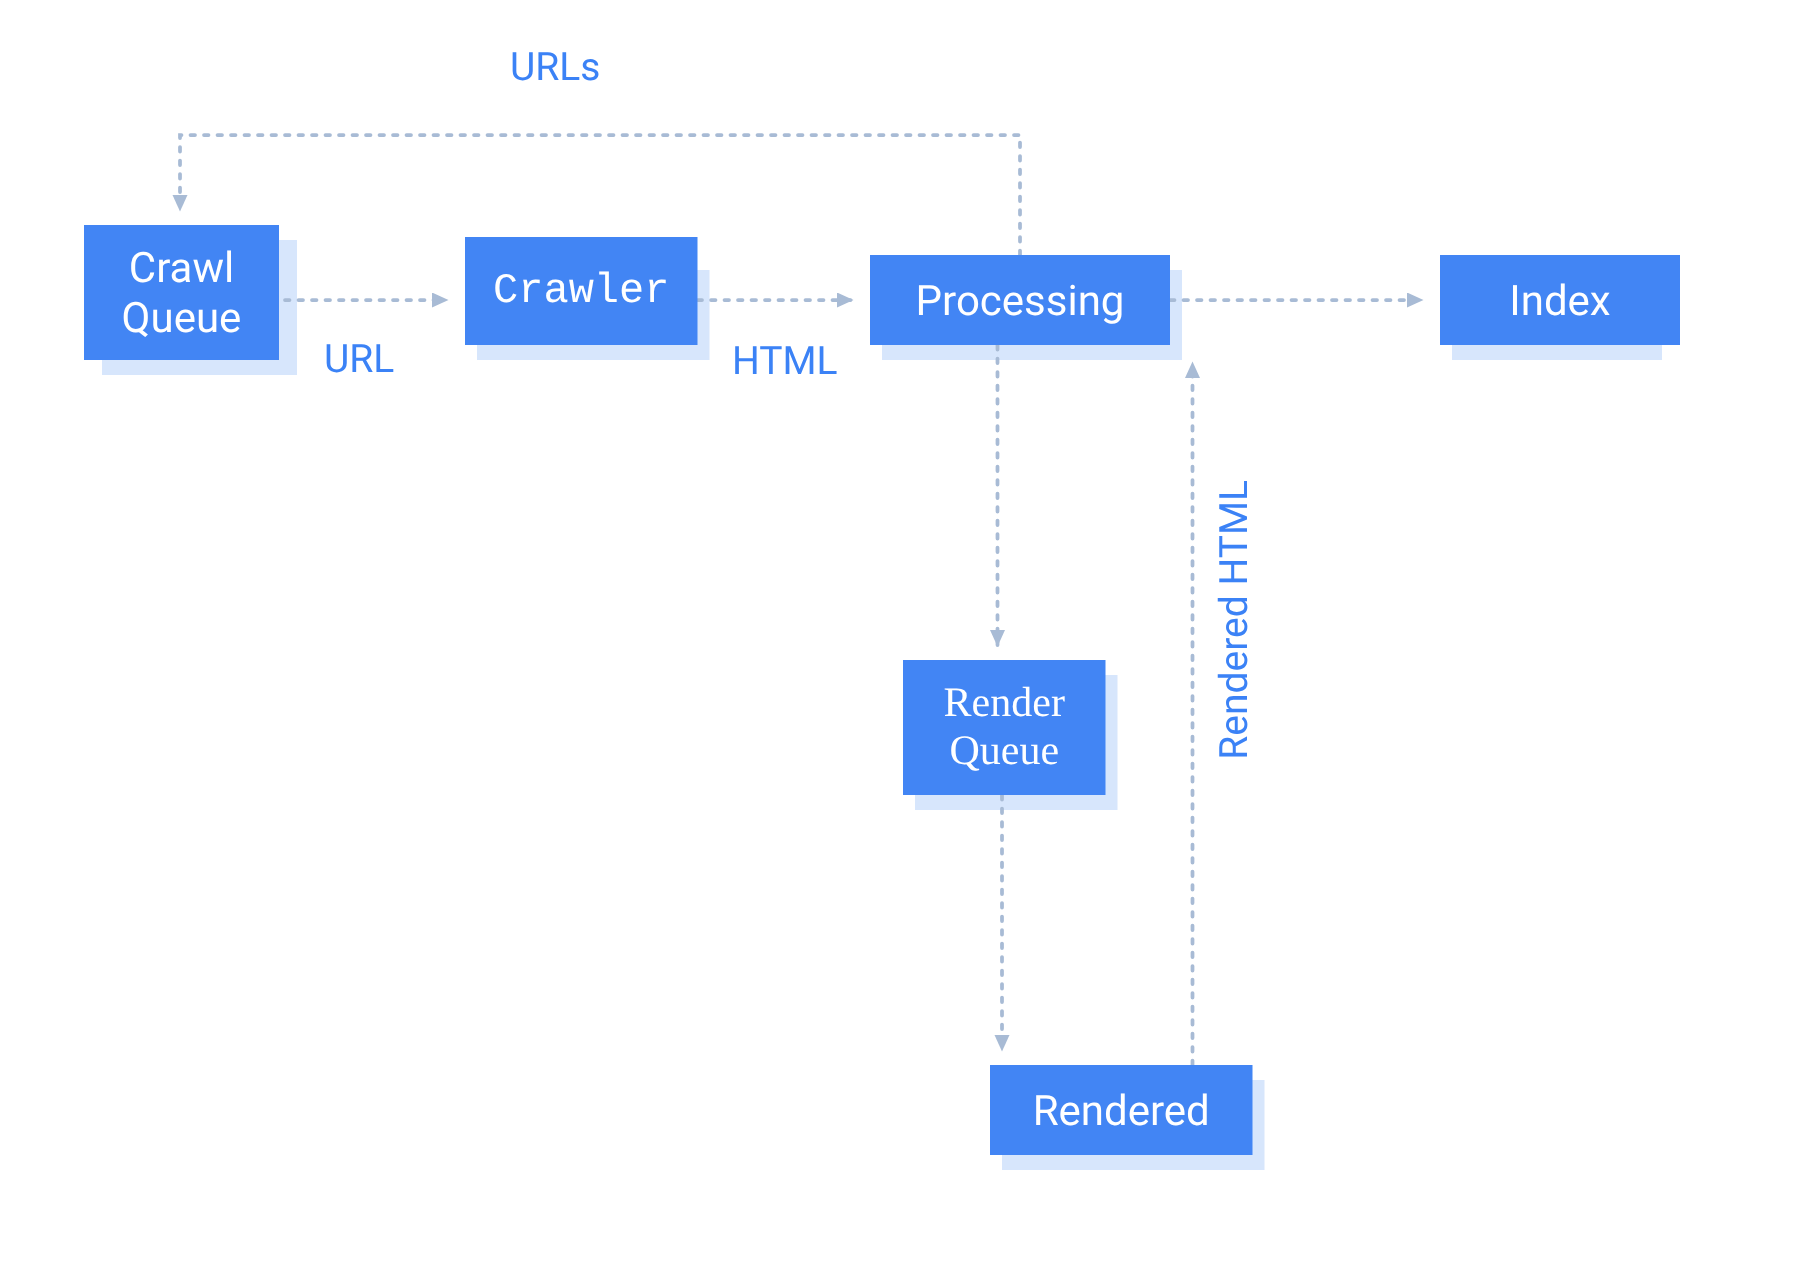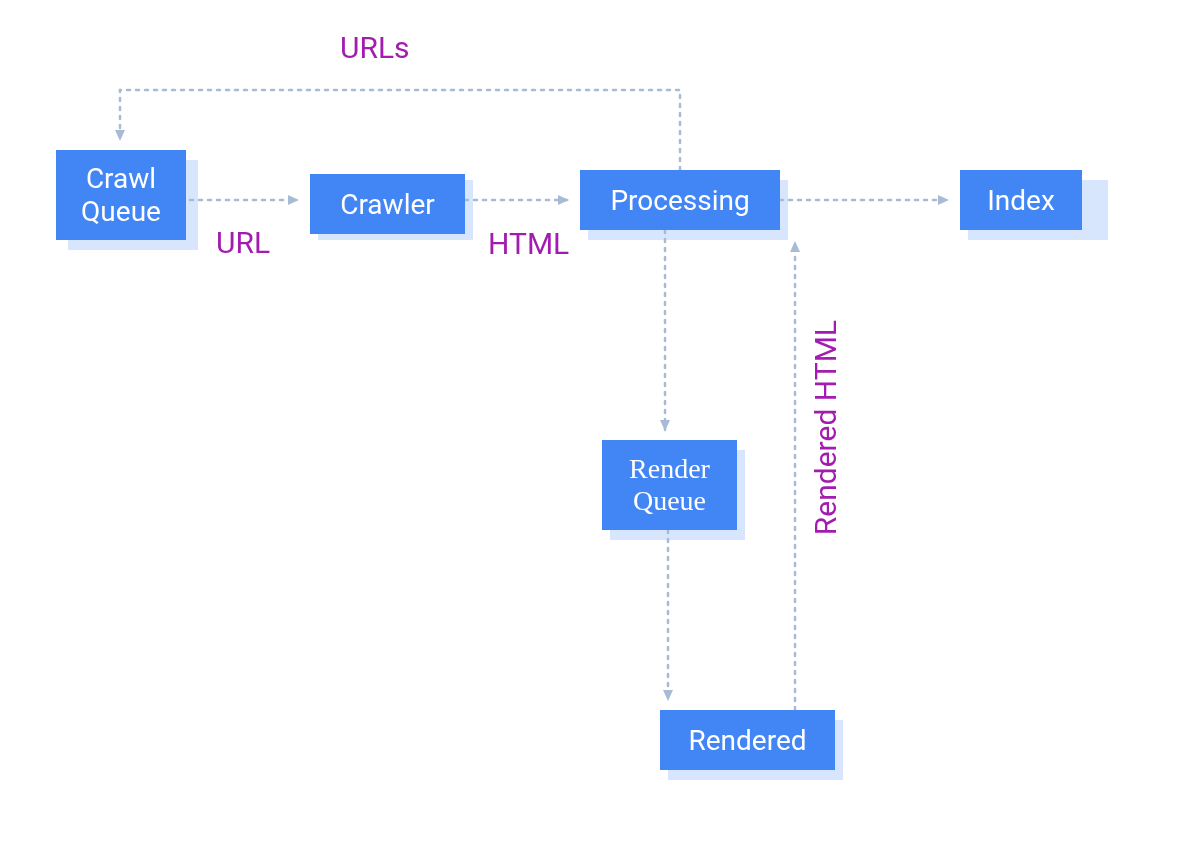--- a/index.html
+++ b/index.html
@@ -27,22 +27,22 @@
       padding: 12px 20px;
       z-index: 3;
     }
     .node-shadow {
       position: absolute;
       background: #d7e6fc;
       z-index: 1;
     }
     .label {
       position: absolute;
-      color: #a21caf;
-      font-size: 30px;
+      color: #3b82f6;
+      font-size: 26px;
       z-index: 4;
     }
     .label-vertical {
       writing-mode: vertical-rl;
       transform: rotate(180deg);
     }
     svg.connectors {
       position: absolute;
       top: 0;
       left: 0;
@@ -66,23 +66,23 @@
 
 <div class="node-shadow" style="left:68px; top:160px; width:130px; height:90px;"></div>
 <div class="node-shadow" style="left:318px; top:180px; width:155px; height:60px;"></div>
 <div class="node-shadow" style="left:588px; top:180px; width:200px; height:60px;"></div>
 <div class="node-shadow" style="left:968px; top:180px; width:140px; height:60px;"></div>
 <div class="node-shadow" style="left:610px; top:450px; width:135px; height:90px;"></div>
 <div class="node-shadow" style="left:668px; top:720px; width:175px; height:60px;"></div>
 
 <div class="node" style="left:56px; top:150px; width:130px; height:90px; white-space:pre-line;">Crawl
 Queue</div>
-<div class="node" style="left:310px; top:174px; width:155px; height:60px;">Crawler</div>
+<div class="node" style="left:310px; top:158px; width:155px; height:72px;font-family:Liberation Mono, monospace;">Crawler</div>
 <div class="node" style="left:580px; top:170px; width:200px; height:60px;">Processing</div>
-<div class="node" style="left:960px; top:170px; width:122px; height:60px;padding-left:20px;">Index</div>
+<div class="node" style="left:960px; top:170px; width:160px; height:60px;padding-left:20px;">Index</div>
 <div class="node" style="left:602px; top:440px; width:135px; height:90px; white-space:pre-line;font-family:Liberation Serif, serif;">Render
 Queue</div>
 <div class="node" style="left:660px; top:710px; width:175px; height:60px;">Rendered</div>
 
 <div class="label" style="left:340px; top:30px;">URLs</div>
 <div class="label" style="left:216px; top:225px;">URL</div>
 <div class="label" style="left:488px; top:226px;">HTML</div>
 <div class="label label-vertical" style="left:808px; top:320px;">Rendered HTML</div>
 
 <svg class="connectors">

